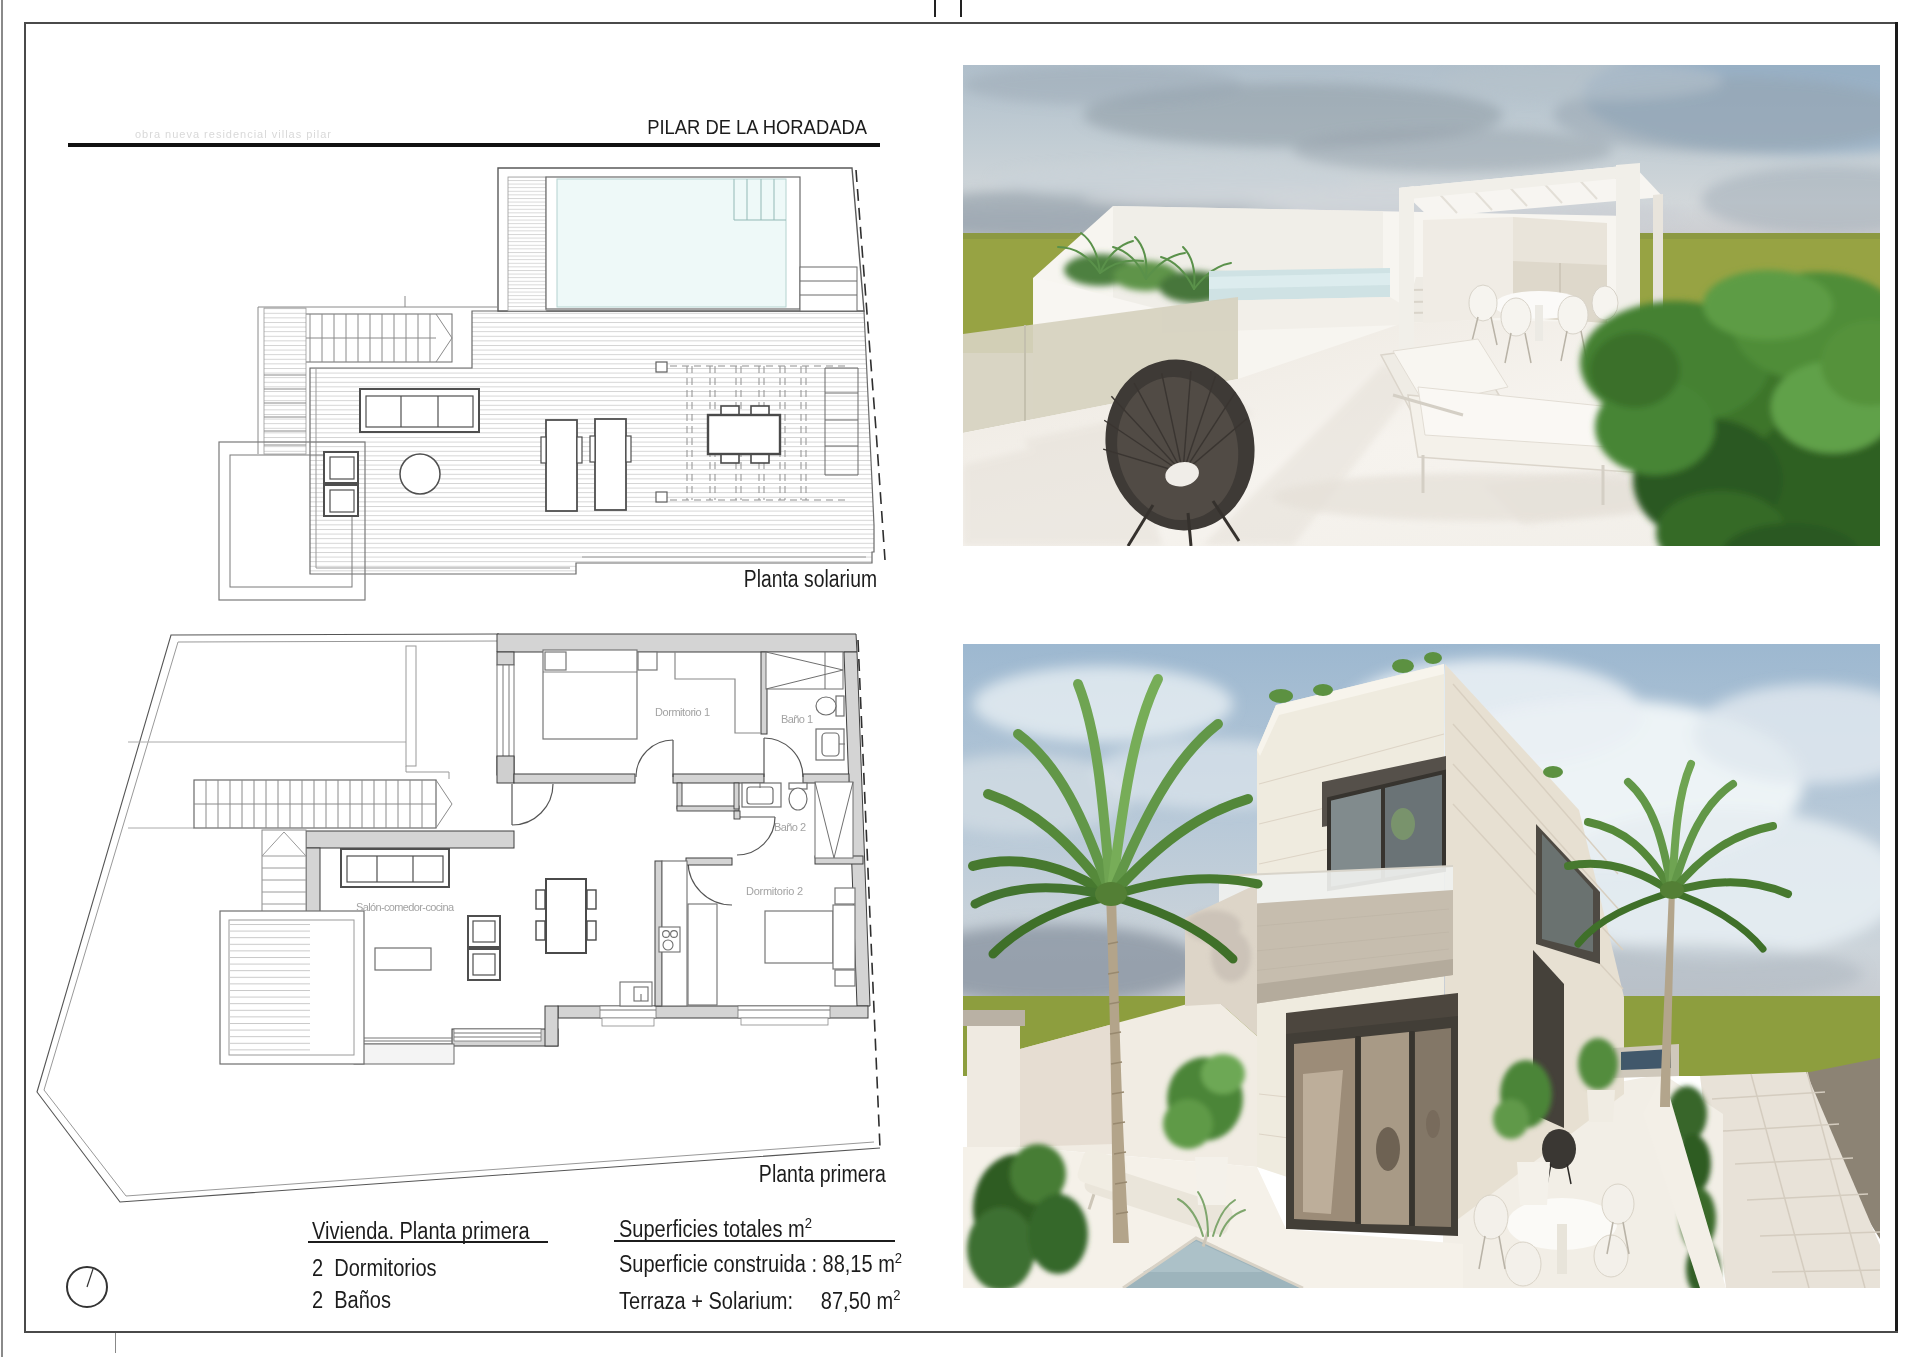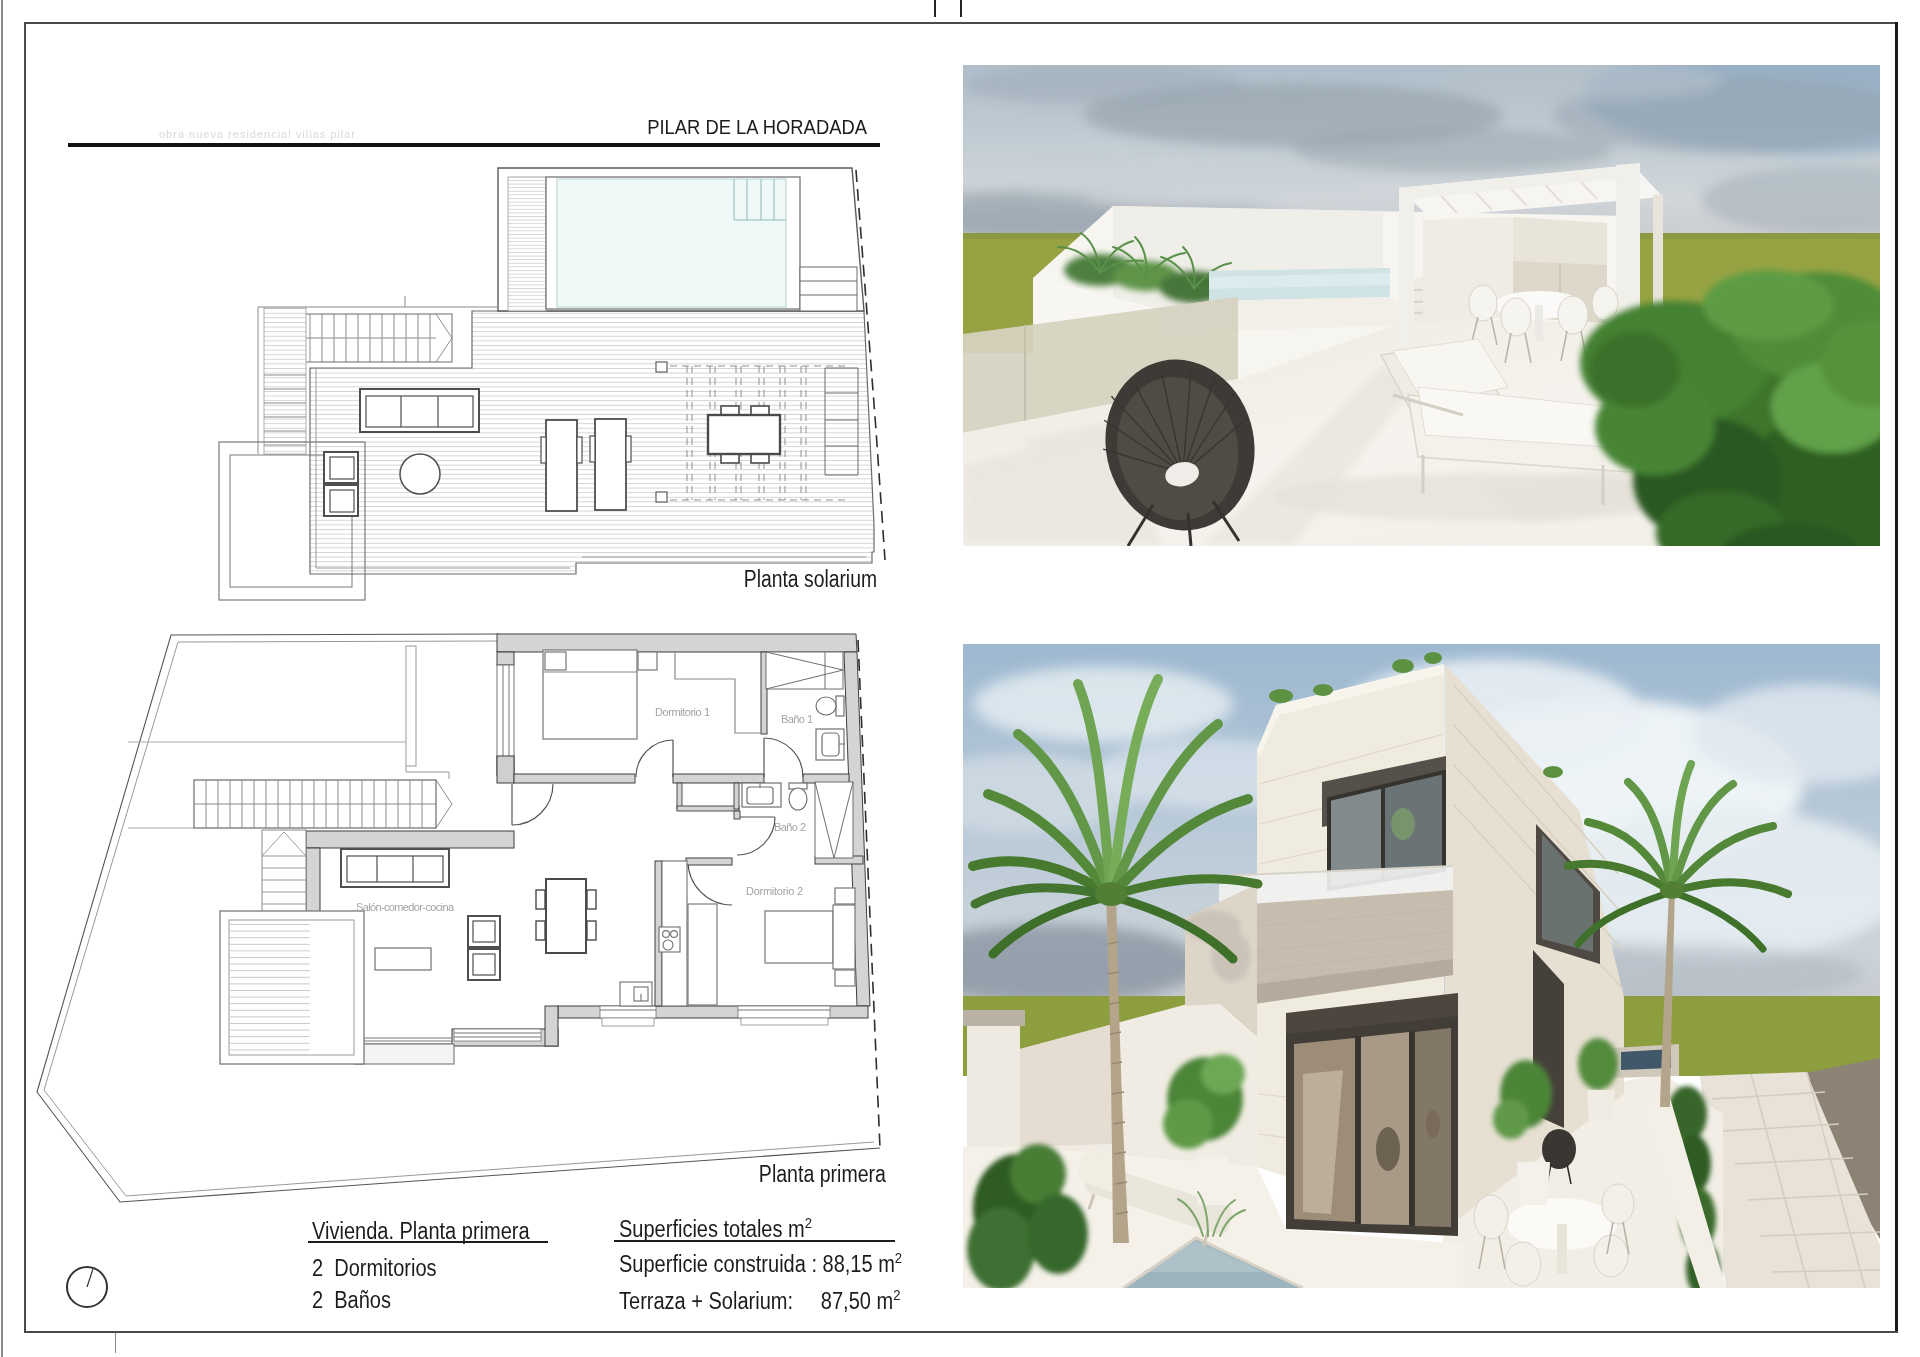--- a/index.html
+++ b/index.html
@@ -18,21 +18,21 @@
 <div class="abs" style="left:24px;top:22px;width:1874px;height:2px;background:#4a4a4a;"></div>
 
 <div class="abs" style="left:24px;top:22px;width:2px;height:1311px;background:#4a4a4a;"></div>
 
 <div class="abs" style="left:1895px;top:22px;width:3px;height:1311px;background:#1a1a1a;"></div>
 
 <div class="abs" style="left:24px;top:1331px;width:1874px;height:2px;background:#4a4a4a;"></div>
 
 <div class="abs" style="left:115px;top:1333px;width:1px;height:20px;background:#888;"></div>
 
-<div class="abs" style="left:135px;top:128px;width:260px;font-size:11px;color:#d9d9d9;letter-spacing:1px;margin-left:24px;">obra nueva residencial villas pilar</div>
+<div class="abs" style="left:135px;top:128px;width:260px;font-size:11px;color:#d9d9d9;letter-spacing:1px;">obra nueva residencial villas pilar</div>
 
 <div class="abs" style="left:400px;top:116px;width:467px;text-align:right;font-size:20px;color:#1c1c1c;transform:scaleX(0.92);transform-origin:100% 50%;">PILAR DE LA HORADADA</div>
 
 <div class="abs" style="left:68px;top:143px;width:812px;height:4px;background:#111;"></div>
 
 <div class="abs" style="left:645px;top:566px;width:232px;text-align:right;font-size:23px;color:#1c1c1c;transform:scaleX(0.84);transform-origin:100% 50%;">Planta solarium</div>
 
 <div class="abs" style="left:654px;top:1161px;width:232px;text-align:right;font-size:23px;color:#1c1c1c;transform:scaleX(0.85);transform-origin:100% 50%;">Planta primera</div>
 
 <div class="abs" style="left:312px;top:1218px;font-size:23px;color:#1c1c1c;transform:scaleX(0.87);transform-origin:0 50%;">Vivienda. Planta primera</div>

